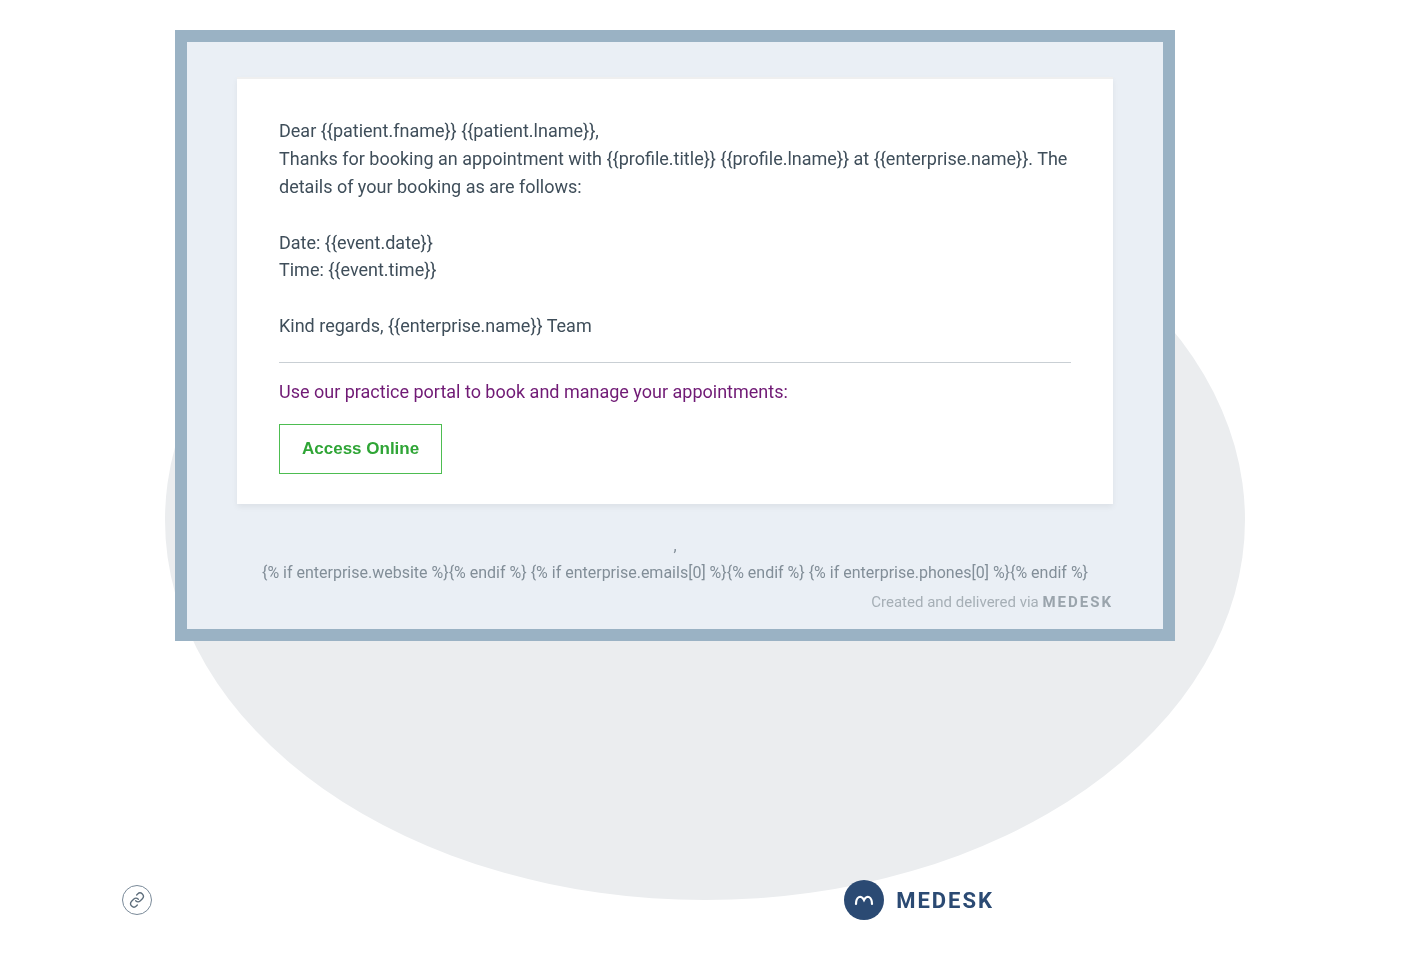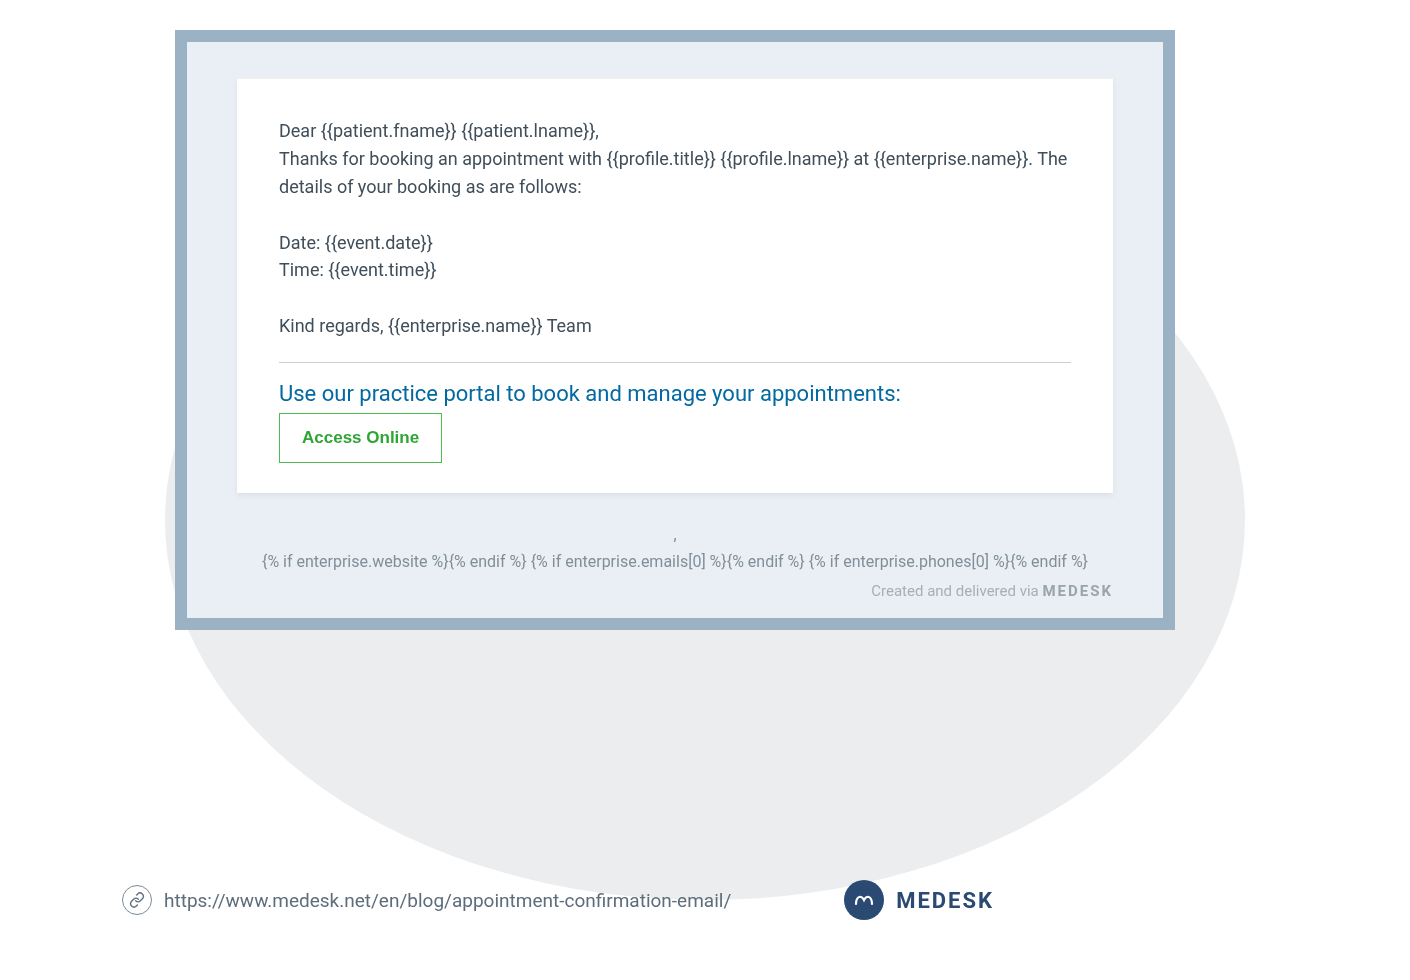--- a/index.html
+++ b/index.html
@@ -54,23 +54,23 @@
     border-top: 1px solid #c9cfd4;
     margin: 22px 0 18px 0;
   }
   .section-heading {
     font-weight: 700;
     font-size: 18px;
     color: #2f3a44;
     margin-bottom: 14px;
   }
   .section-text {
-    color: #0369a1;
-    font-size: 22px;
-    margin-bottom: 7px;
+    color: #701a75;
+    font-size: 18px;
+    margin-bottom: 22px;
   }
   .access-button {
     display: inline-block;
     border: 1px solid #4dbd51;
     color: #2fa536;
     font-weight: 700;
     font-size: 17px;
     padding: 14px 22px;
     background: #ffffff;
     cursor: pointer;
@@ -187,21 +187,20 @@
   </div>
 
   <div class="bottom-bar">
     <div class="url-group">
       <span class="link-icon-circle">
         <svg width="16" height="16" viewBox="0 0 24 24" fill="none" stroke="#5d6d7b" stroke-width="2" stroke-linecap="round" stroke-linejoin="round">
           <path d="M10 13a5 5 0 0 0 7.07 0l3-3a5 5 0 0 0-7.07-7.07l-1.5 1.5"></path>
           <path d="M14 11a5 5 0 0 0-7.07 0l-3 3a5 5 0 0 0 7.07 7.07l1.5-1.5"></path>
         </svg>
       </span>
-      <span class="url-text">https://www.medesk.net/en/blog/appointment-confirmation-email/</span>
     </div>
 
     <div class="brand-group">
       <span class="brand-badge">
         <svg width="24" height="24" viewBox="0 0 24 24" fill="none" stroke="#ffffff" stroke-width="2.2" stroke-linecap="round">
           <path d="M4 16 C4 9, 9 6, 12 12 C15 6, 20 9, 20 16"></path>
         </svg>
       </span>
       <span class="brand-text">MEDESK</span>
     </div>

